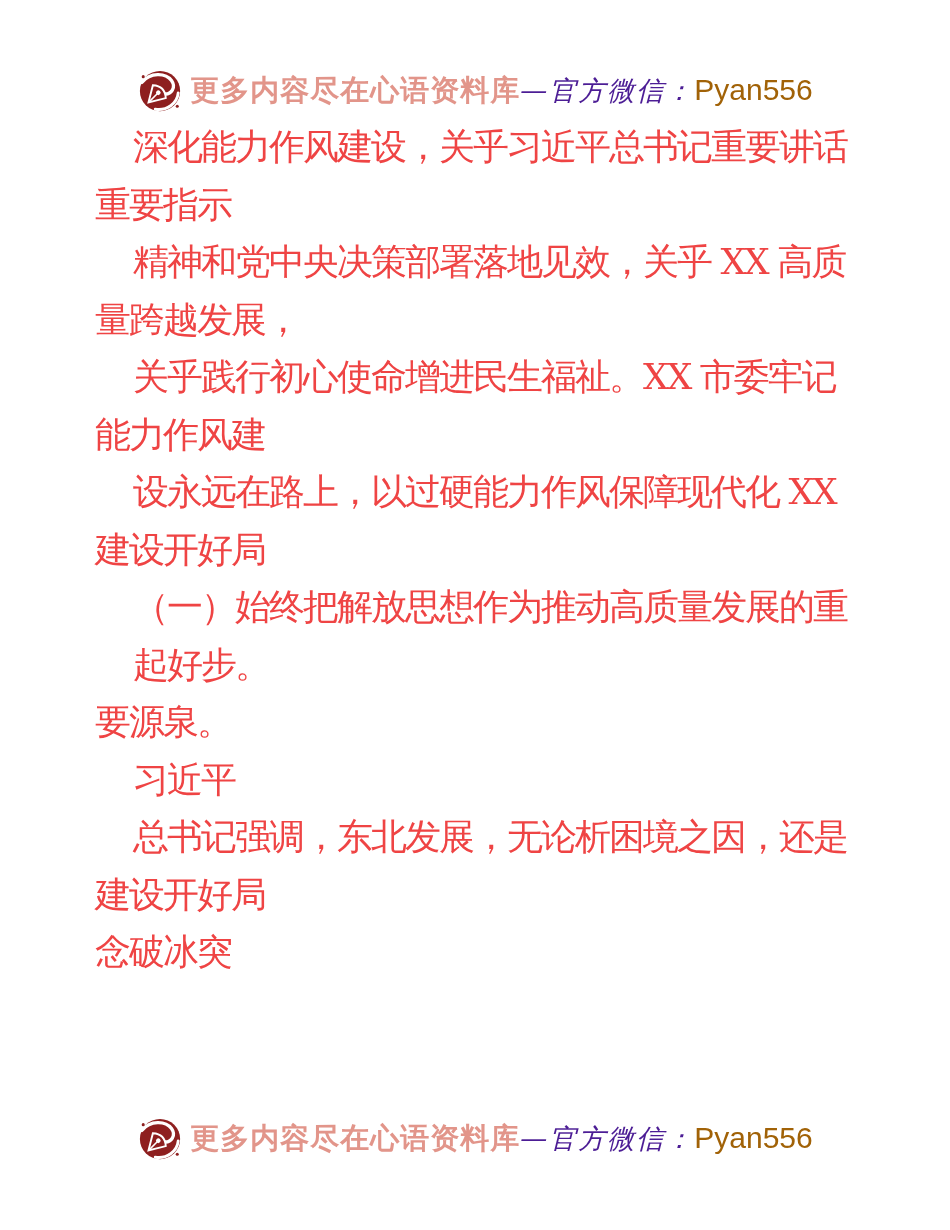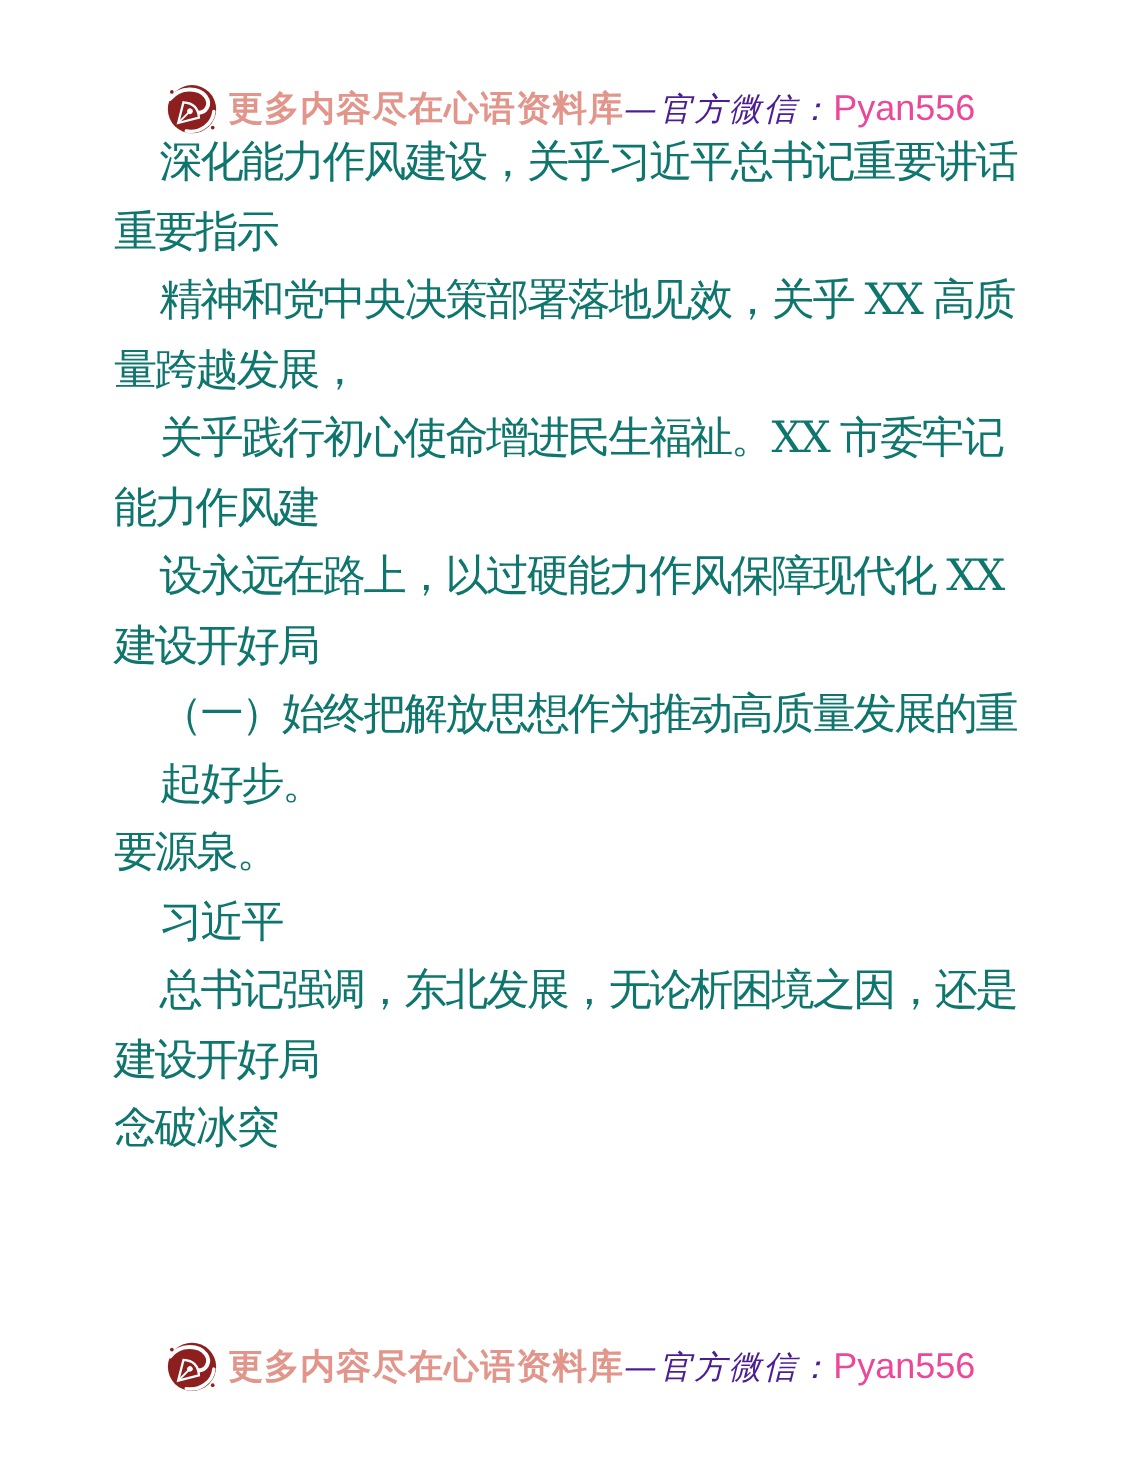--- a/index.html
+++ b/index.html
@@ -34,30 +34,30 @@
     letter-spacing: 1px;
   }
   .brand-label {
     color: #4c1d95;
     font-size: 27px;
     font-family: "DejaVu Serif", serif;
     font-style: italic;
     letter-spacing: 2px;
   }
   .brand-id {
-    color: #ec4899;
+    color: #a16207;
     font-size: 30px;
     font-family: "Liberation Sans", sans-serif;
   }
   .doc-body {
     position: absolute;
     left: 95px;
-    top: 107px;
+    top: 118px;
     width: 770px;
-    color: #0f766e;
+    color: #ef4444;
   }
   .line {
     height: 57.5px;
     line-height: 57.5px;
     font-size: 36px;
     letter-spacing: -2px;
     white-space: nowrap;
     font-family: "DejaVu Serif", serif;
   }
   .line.indent { padding-left: 38px; }

